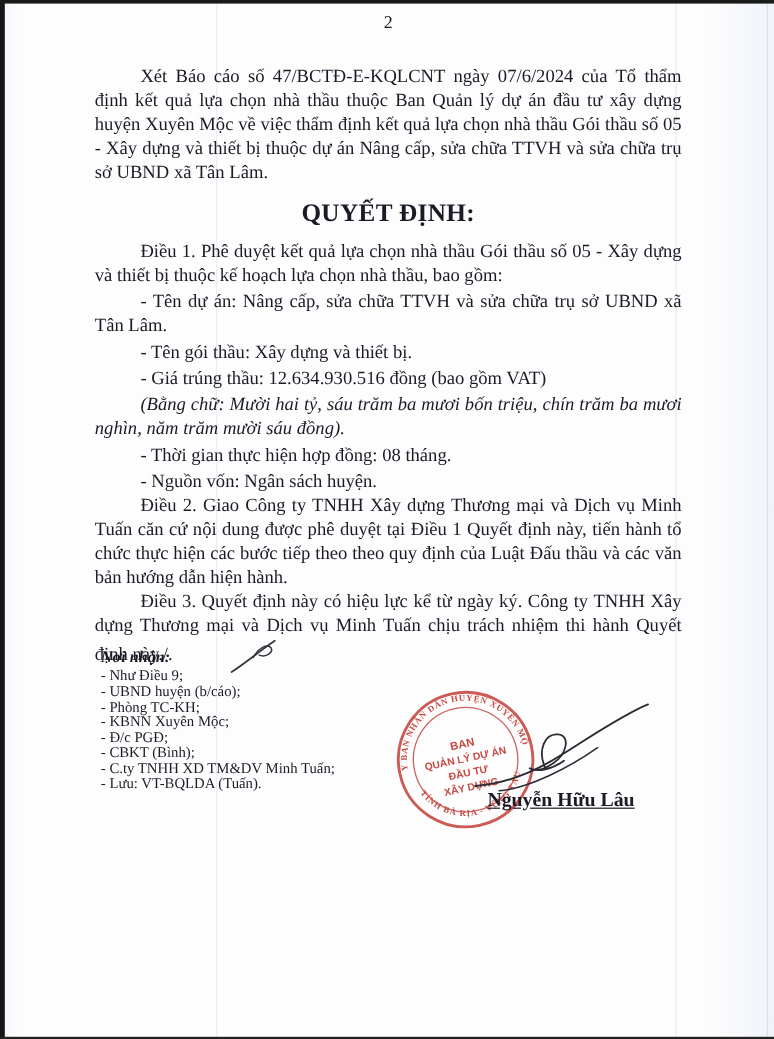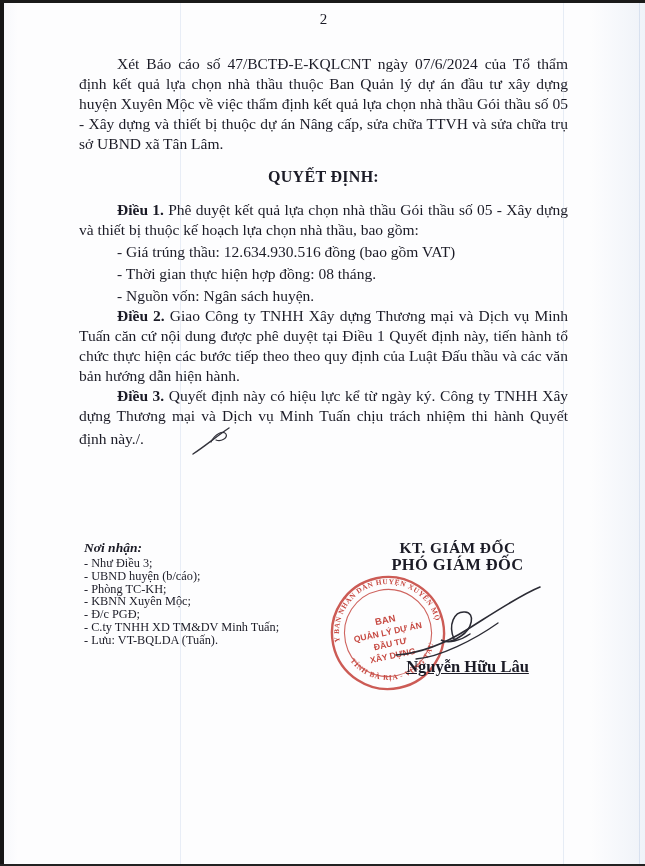--- a/index.html
+++ b/index.html
@@ -40,26 +40,26 @@
     font-size: 15px;
     line-height: 18px;
     margin-bottom: 26px;
   }
   p { margin: 0; }
   .para { text-indent: 38px; margin-top: 2px; }
   .heading {
     text-align: center;
     text-indent: 0;
     font-weight: bold;
-    font-size: 16px;
+    font-size: 21px;
     margin-top: 13px;
     margin-bottom: 13px;
     letter-spacing: 0.3px;
   }
-  .lead { font-weight: bold; }
+  .lead { font-weight: normal; }
   .bold { font-weight: normal; }
   .italic { font-style: italic; }
   .pre-article { margin-top: 0; }
 
   .initial-mark {
     display: inline-block;
     vertical-align: -12px;
     margin-left: 8px;
   }
 
@@ -128,49 +128,49 @@
 
   <div class="content">
     <div class="page-number">2</div>
 
     <p class="para">Xét Báo cáo số 47/BCTĐ-E-KQLCNT ngày 07/6/2024 của Tổ thẩm định kết quả lựa chọn nhà thầu thuộc Ban Quản lý dự án đầu tư xây dựng huyện Xuyên Mộc về việc thẩm định kết quả lựa chọn nhà thầu Gói thầu số 05 - Xây dựng và thiết bị thuộc dự án Nâng cấp, sửa chữa TTVH và sửa chữa trụ sở UBND xã Tân Lâm.</p>
 
     <p class="heading">QUYẾT ĐỊNH:</p>
 
     <p class="para"><span class="lead">Điều 1.</span><span> Phê duyệt kết quả lựa chọn nhà thầu Gói thầu số 05 - Xây dựng và thiết bị thuộc kế hoạch lựa chọn nhà thầu, bao gồm:</span></p>
 
+    <p class="para">- Tên dự án: Nâng cấp, sửa chữa TTVH và sửa chữa trụ sở UBND xã Tân Lâm.</p>
+    <p class="para">- Tên gói thầu: Xây dựng và thiết bị.</p>
     <p class="para"><span>- Giá trúng thầu: </span><span class="bold">12.634.930.516 đồng</span><span> (bao gồm VAT)</span></p>
+    <p class="para italic">(Bằng chữ: Mười hai tỷ, sáu trăm ba mươi bốn triệu, chín trăm ba mươi nghìn, năm trăm mười sáu đồng).</p>
     <p class="para">- Thời gian thực hiện hợp đồng: 08 tháng.</p>
     <p class="para">- Nguồn vốn: Ngân sách huyện.</p>
 
     <p class="para pre-article"><span class="lead">Điều 2.</span><span> Giao Công ty TNHH Xây dựng Thương mại và Dịch vụ Minh Tuấn căn cứ nội dung được phê duyệt tại Điều 1 Quyết định này, tiến hành tổ chức thực hiện các bước tiếp theo theo quy định của Luật Đấu thầu và các văn bản hướng dẫn hiện hành.</span></p>
 
     <p class="para pre-article"><span class="lead">Điều 3.</span><span> Quyết định này có hiệu lực kể từ ngày ký. Công ty TNHH Xây dựng Thương mại và Dịch vụ Minh Tuấn chịu trách nhiệm thi hành Quyết định này./.</span><span class="initial-mark"><svg width="42" height="30" viewBox="0 0 42 30">
             <path d="M 3,28 C 14,21 27,10 39,2" fill="none" stroke="#33333c" stroke-width="1.4" stroke-linecap="round"></path>
             <path d="M 21,16 C 25,8 33,4 36,8 C 38,12 31,16 26,14" fill="none" stroke="#33333c" stroke-width="1.2" stroke-linecap="round"></path>
           </svg></span></p>
   </div>
 
   <div class="footer">
 
     <div class="recipients">
       <div class="recipients-label">Nơi nhận:</div>
-      <div class="recipient-item">- Như Điều 3;</div>
+      <div class="recipient-item">- Như Điều 9;</div>
       <div class="recipient-item">- UBND huyện (b/cáo);</div>
       <div class="recipient-item">- Phòng TC-KH;</div>
       <div class="recipient-item">- KBNN Xuyên Mộc;</div>
       <div class="recipient-item">- Đ/c PGĐ;</div>
+      <div class="recipient-item">- CBKT (Bình);</div>
       <div class="recipient-item">- C.ty TNHH XD TM&amp;DV Minh Tuấn;</div>
       <div class="recipient-item">- Lưu: VT-BQLDA (Tuấn).</div>
     </div>
 
-    <div class="sign-block">
-      <div class="sign-title-1">KT. GIÁM ĐỐC</div>
-      <div class="sign-title-2">PHÓ GIÁM ĐỐC</div>
-    </div>
 
     <div class="stamp-wrap">
       <svg width="120" height="120" viewBox="0 0 120 120">
         <g transform="rotate(-12 60 60)" fill="none">
           <circle cx="60" cy="60" r="56" stroke="#c23a32" stroke-width="2.4" opacity="0.9"></circle>
           <circle cx="60" cy="60" r="43.5" stroke="#c23a32" stroke-width="1.1" opacity="0.85"></circle>
           <path id="arcTop" d="M 11,60 A 49,49 0 1 1 109,60" fill="none"></path>
           <path id="arcBottom" d="M 13,60 A 47,47 0 0 0 107,60" fill="none"></path>
           <text font-family="Liberation Serif, serif" font-size="7.3" font-weight="bold" fill="#c23a32" letter-spacing="0.6">
             <textPath href="#arcTop" startOffset="50%" text-anchor="middle">ỦY BAN NHÂN DÂN HUYỆN XUYÊN MỘC</textPath>

